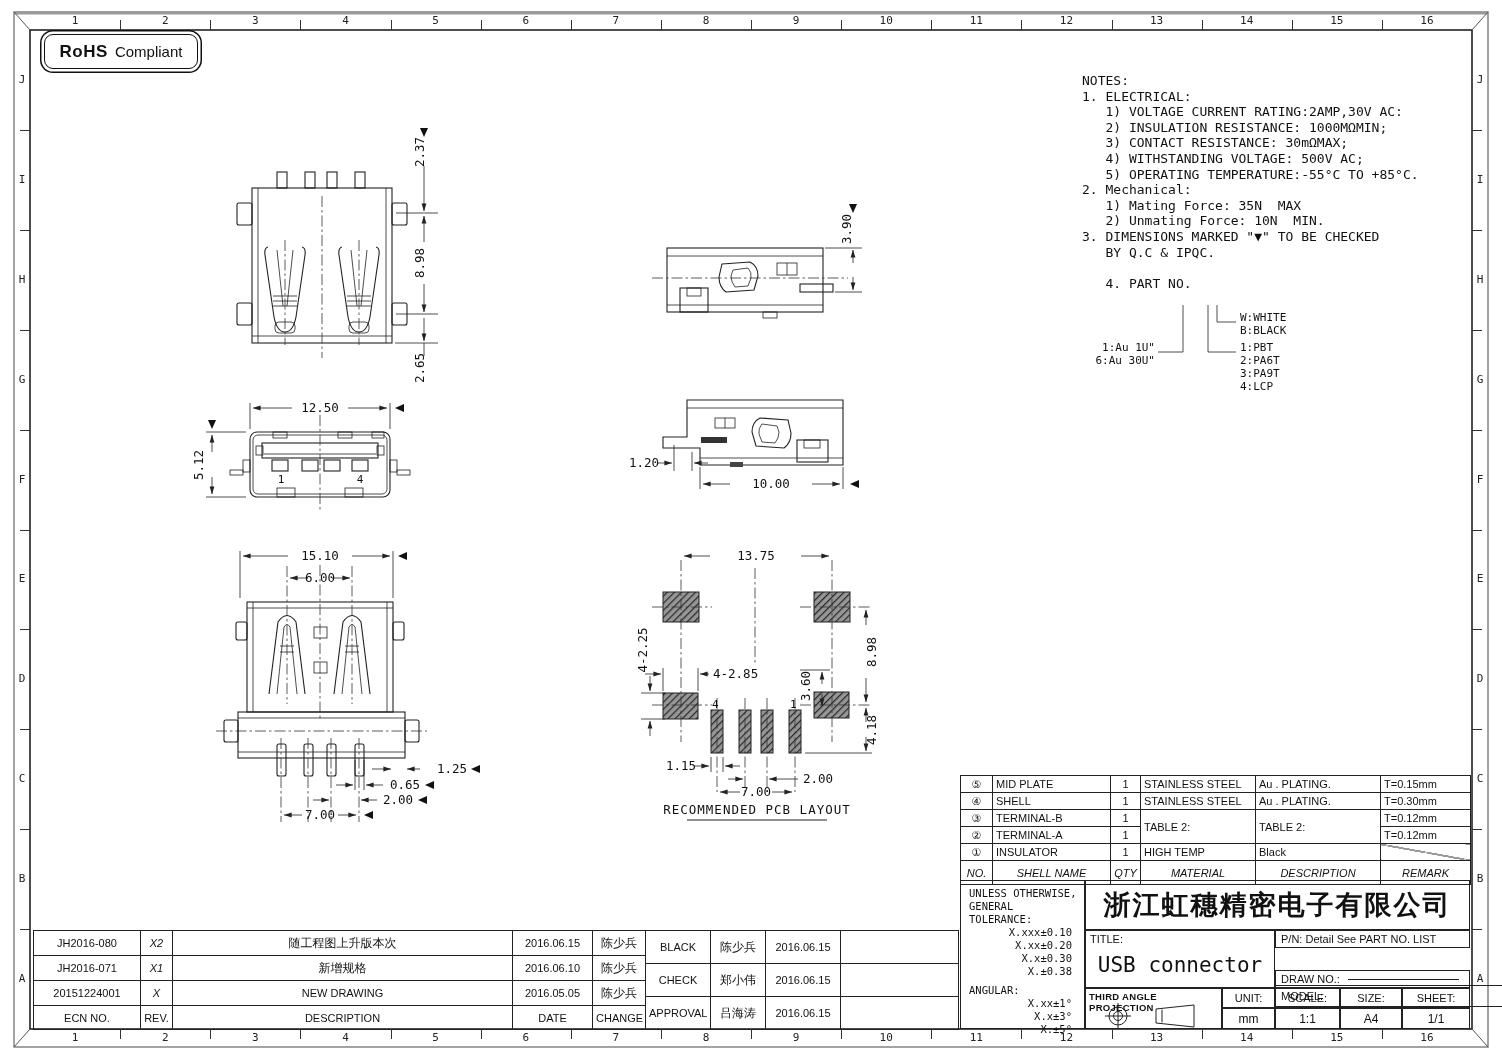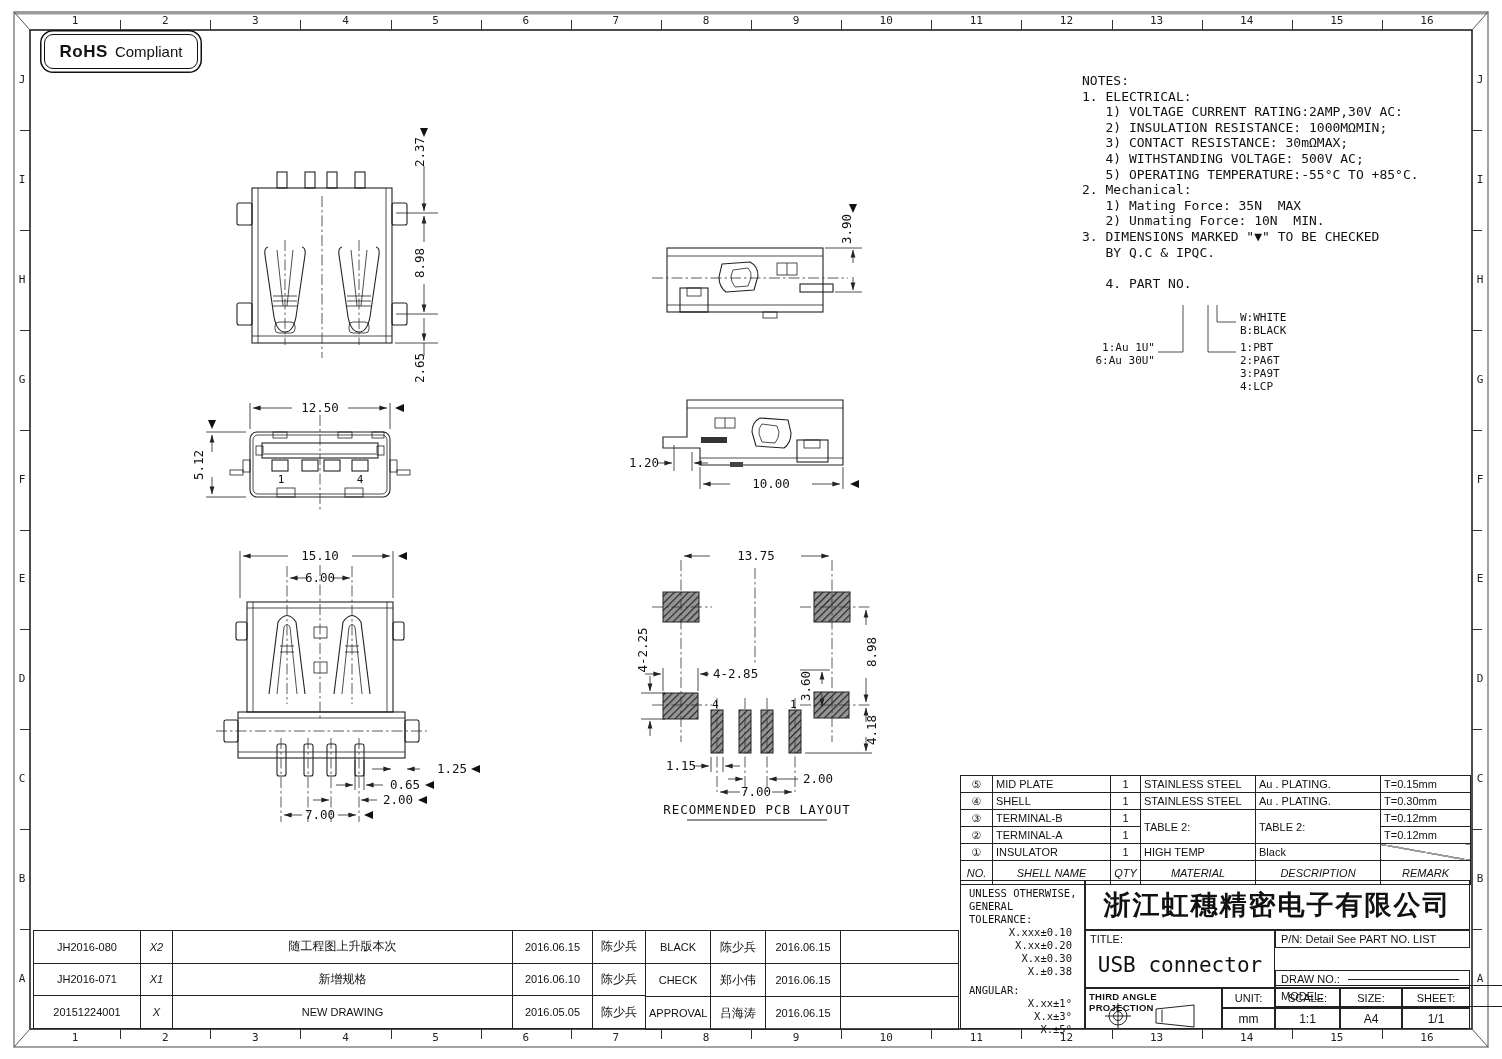--- a/index.html
+++ b/index.html
@@ -543,20 +543,27 @@
       <td class="ctr cjk">新增规格</td>
       <td class="ctr">2016.06.10</td>
       <td class="ctr cjk">陈少兵</td>
     </tr>
     <tr style="height:25px">
       <td class="ctr">20151224001</td>
       <td class="ctr ital">X</td>
       <td class="ctr">NEW DRAWING</td>
       <td class="ctr">2016.05.05</td>
       <td class="ctr cjk">陈少兵</td>
+    </tr>
+    <tr style="height:24px">
+      <th class="ctr">ECN NO.</th>
+      <th class="ctr">REV.</th>
+      <th class="ctr">DESCRIPTION</th>
+      <th class="ctr">DATE</th>
+      <th class="ctr">CHANGE</th>
     </tr>
   </tbody>
     </table>
 
   <table class="abs" style="left:645px;top:930px;width:313px;height:99px;">
     <colgroup>
         <col style="width:65px">
         <col style="width:55px">
         <col style="width:75px">
         <col style="width:118px">

